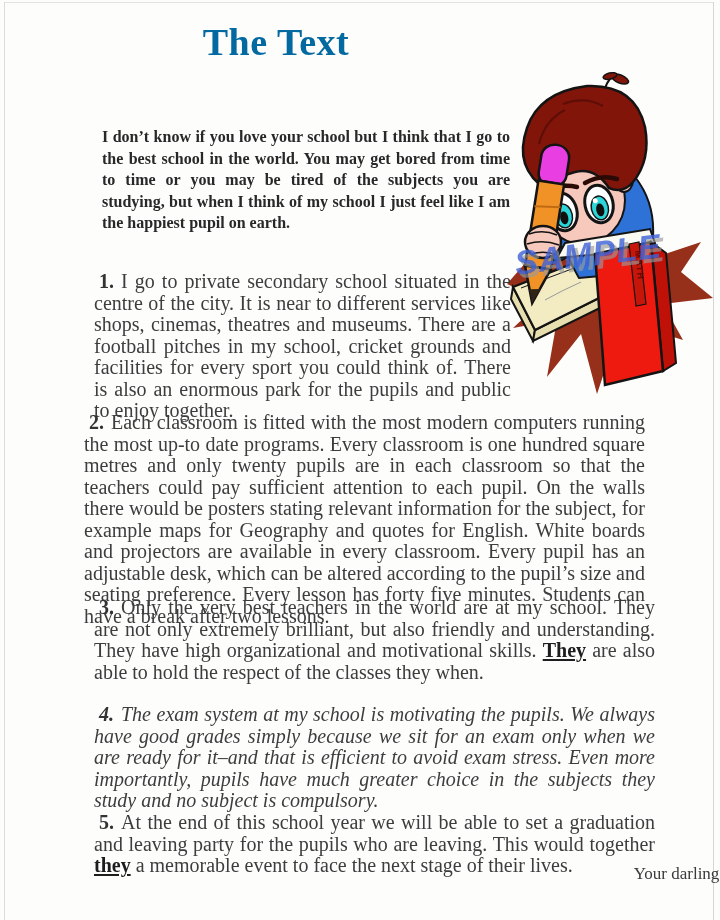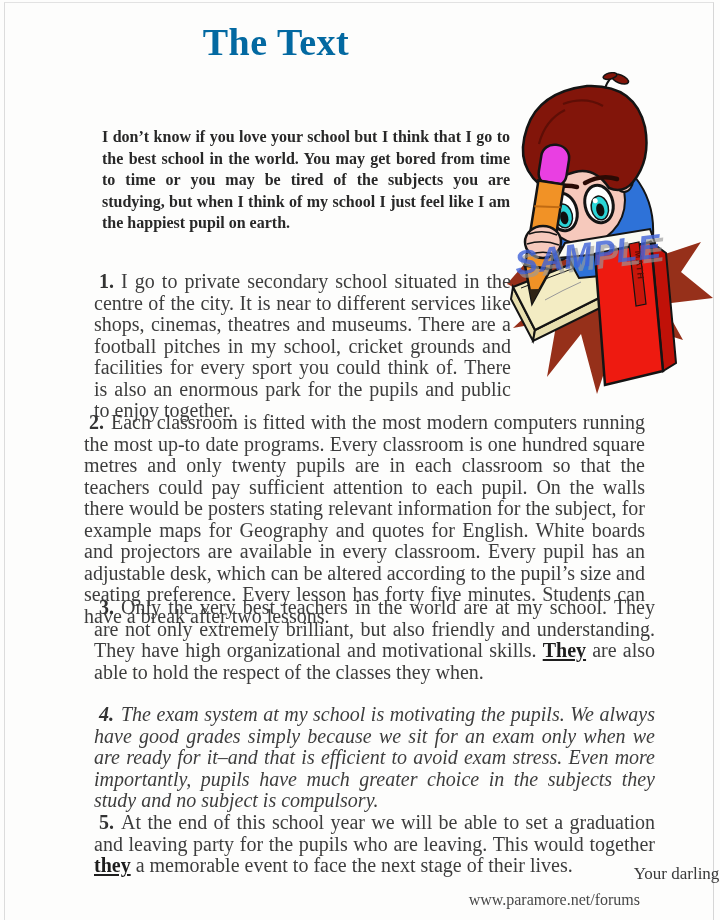--- a/index.html
+++ b/index.html
@@ -144,14 +144,13 @@
 
   <p class="para p2"><span class="num">2.</span><span>Each classroom is fitted with the most modern computers running the most up-to date programs. Every classroom is one hundred square metres and only twenty pupils are in each classroom so that the teachers could pay sufficient attention to each pupil. On the walls there would be posters stating relevant information for the subject, for example maps for Geography and quotes for English. White boards and projectors are available in every classroom. Every pupil has an adjustable desk, which can be altered according to the pupil’s size and seating preference. Every lesson has forty five minutes. Students can have a break after two lessons.</span><span class="hl"></span><span></span></p>
 
   <p class="para p3"><span class="num">3.</span><span>Only the very best teachers in the world are at my school. They are not only extremely brilliant, but also friendly and understanding. They have high organizational and motivational skills. </span><span class="hl">They</span><span> are also able to hold the respect of the classes they when.</span></p>
 
   <p class="para p4"><span class="num">4.</span><span>The exam system at my school is motivating the pupils. We always have good grades simply because we sit for an exam only when we are ready for it–and that is efficient to avoid exam stress. Even more importantly, pupils have much greater choice in the subjects they study and no subject is compulsory.</span><span class="hl"></span><span></span></p>
 
   <p class="para p5"><span class="num">5.</span><span>At the end of this school year we will be able to set a graduation and leaving party for the pupils who are leaving. This would together </span><span class="hl">they</span><span> a memorable event to face the next stage of their lives.</span></p>
 
   <div class="signature">Your darling, John</div>
-  <div class="footer-url">www.paramore.net/forums</div>
 </div>
 
 </body></html>

